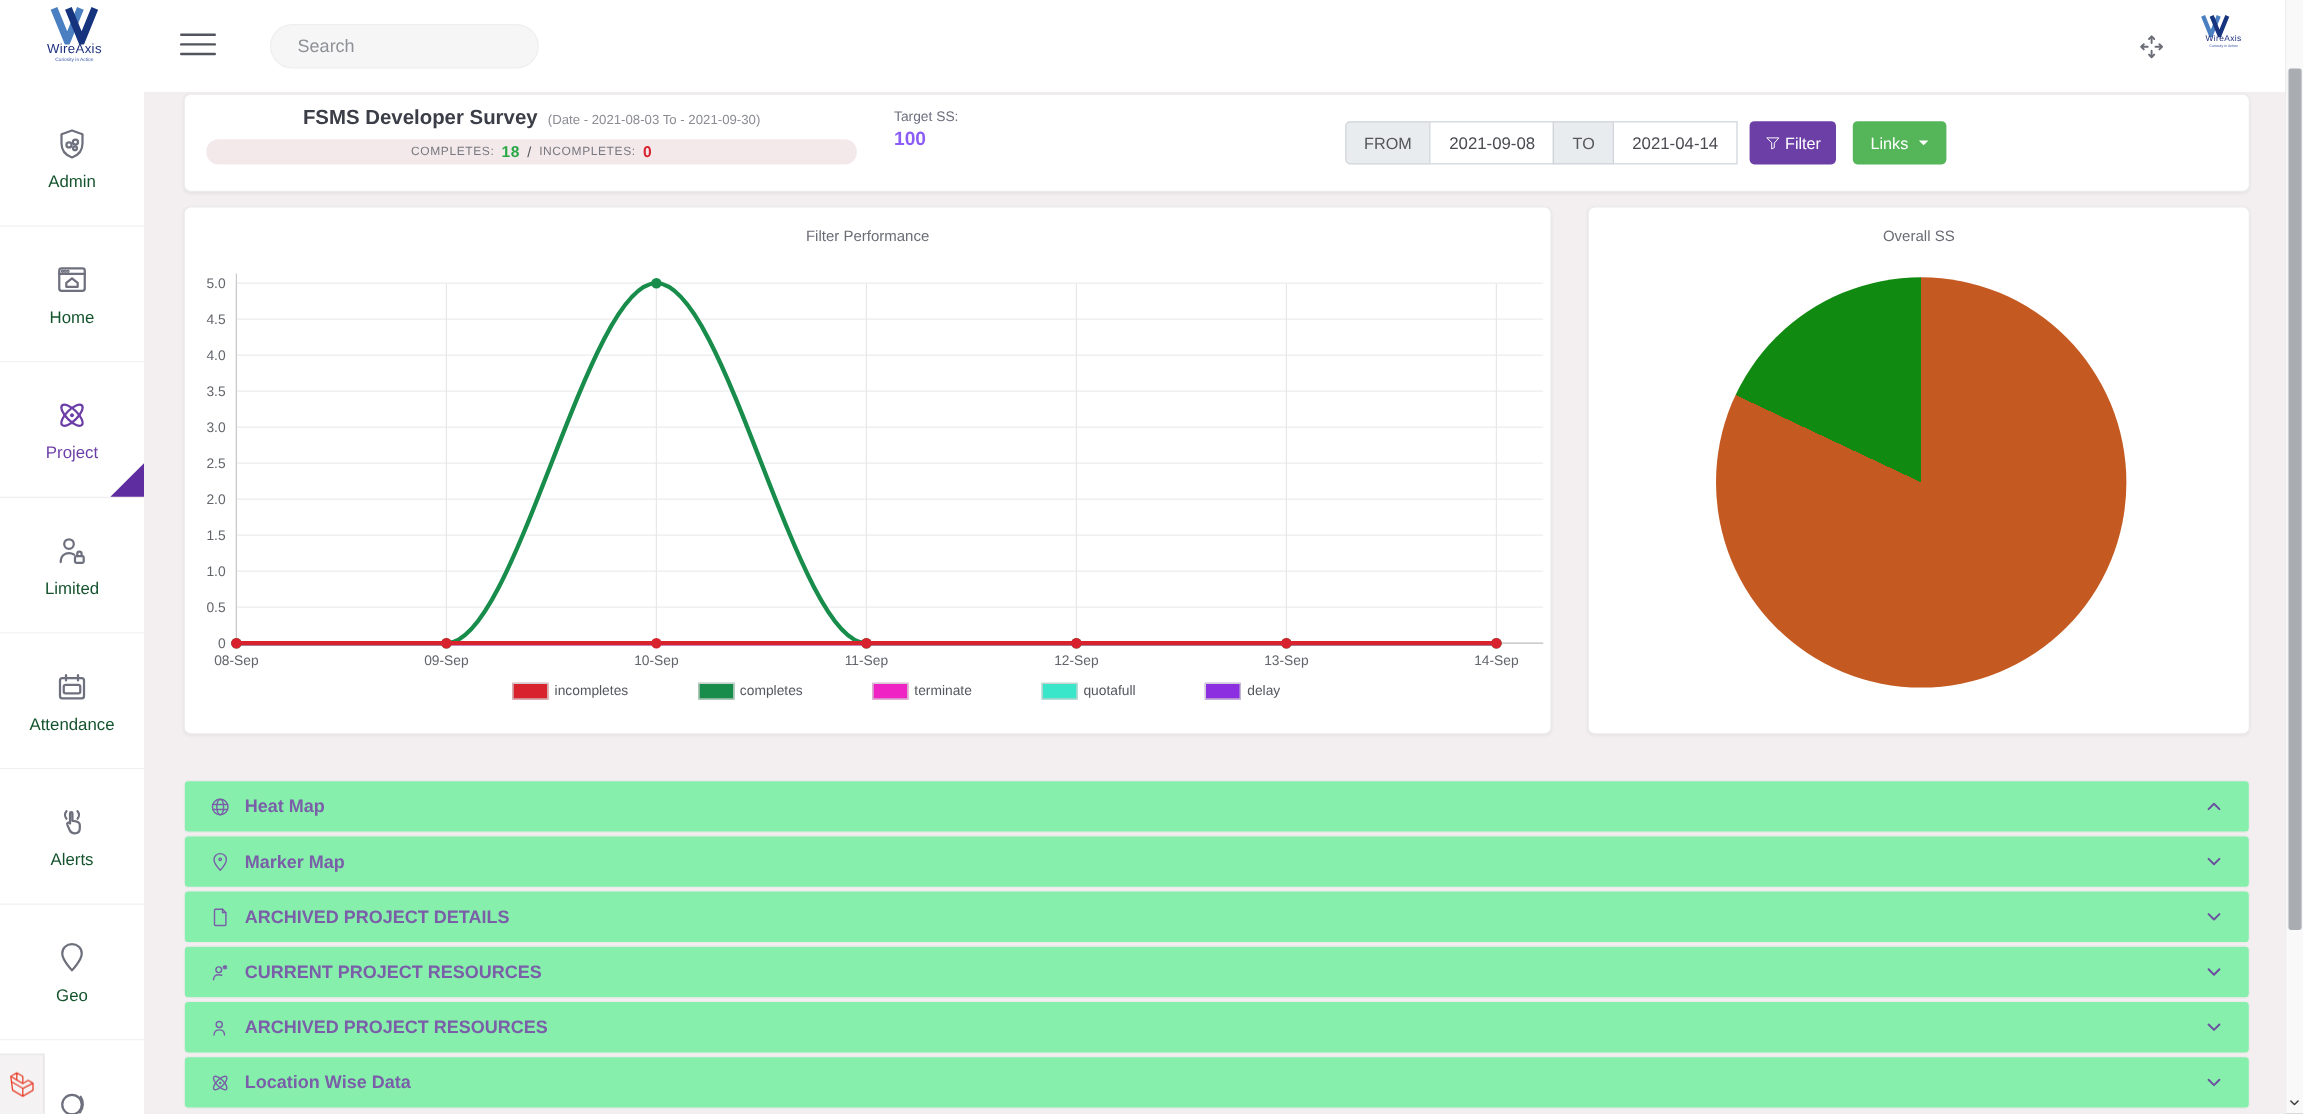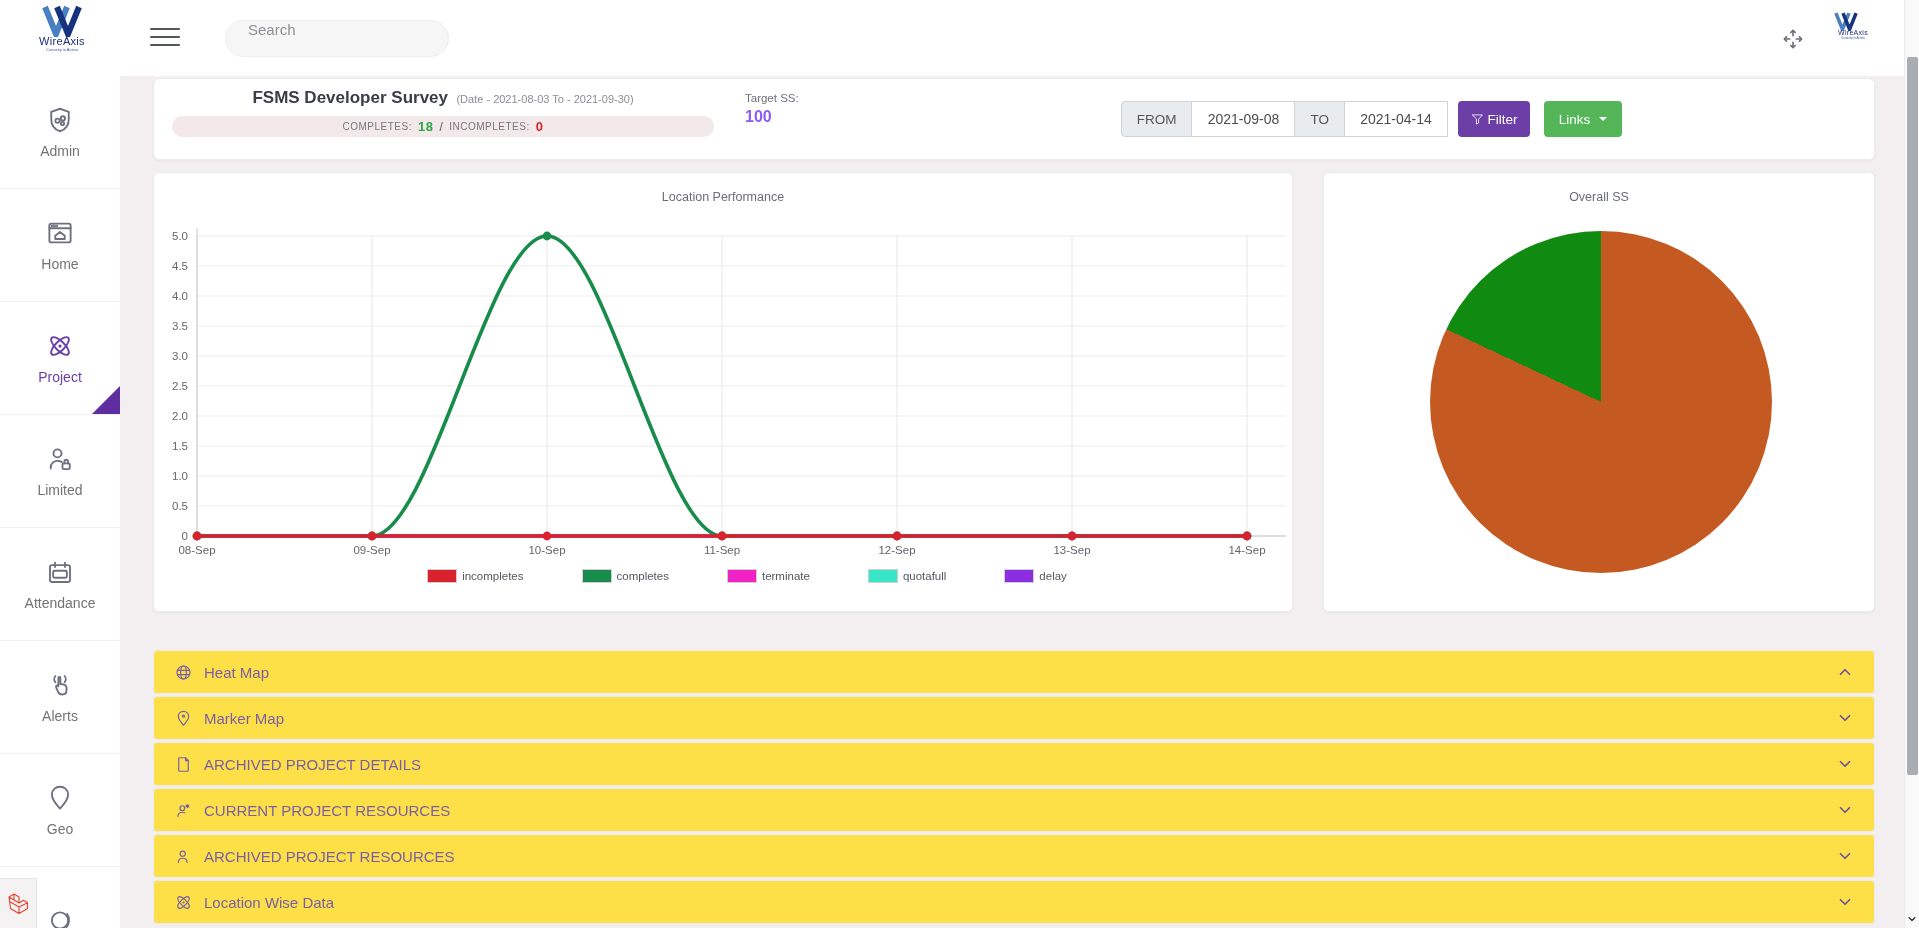--- a/index.html
+++ b/index.html
@@ -8,36 +8,36 @@
 
   
   .header { position:fixed; left:0; top:0; width:1919px; height:76px; background:#fff; z-index:20; }
   .brand { position:absolute; left:24px; top:5px; width:76px; text-align:center; cursor:pointer; }
   .brand .w-logo { display:block; margin:0 auto; }
   .brand-title { display:block; font-size:11px; font-weight:normal; color:#1d2f7c; letter-spacing:.3px; margin-top:-2px; }
   .brand-tag { display:block; font-size:4px; color:#3a57a8; }
   .hamburger { position:absolute; left:150px; top:28px; width:30px; height:20px; cursor:pointer; }
   .hamburger span { display:block; height:2px; background:#53555c; margin-bottom:6px; border-radius:1px; }
   .search-pill { position:absolute; left:225px; top:20px; width:224px; height:37px; background:#f7f6f6;
-    border:1px solid #efeeee; border-radius:19px; display:flex; align-items:flex-start; padding:0 14px 0 22px; }
+    border:1px solid #efeeee; border-radius:19px; display:flex; align-items:center; padding:0 14px 0 22px; }
   .search-pill input { flex:1; border:none; outline:none; background:transparent; font-size:15px; color:#4a4c52;
     font-family:"Liberation Sans", sans-serif; }
   .search-pill input::placeholder { color:#8e9197; }
   .hdr-expand { position:absolute; left:1780px; top:26px; width:26px; height:26px; color:#6b6d76; cursor:pointer; }
   .mini-brand { position:absolute; left:1832px; top:12px; width:42px; text-align:center; cursor:pointer; }
   .mini-brand .brand-title { font-size:7px; }
   .mini-brand .brand-tag { font-size:3px; }
 
   
   .sidebar { position:fixed; left:0; top:76px; width:120px; bottom:0; background:#fff; z-index:10; }
   .side-item { position:relative; height:113px; border-bottom:1px solid #f0eef0; display:flex; flex-direction:column;
     align-items:center; justify-content:center; gap:8px; color:#6e707e; cursor:pointer; background:#fff; }
   .side-item .side-icon { width:30px; height:30px; }
   .side-item .side-icon svg { width:30px; height:30px; }
-  .side-label { font-size:14px; color:#737373; }
+  .side-label { font-size:14px; color:#14532d; }
   .side-item.active { color:#6c3fa7; }
   .side-item.active .side-label { color:#6c3fa7; }
   .tri-corner { position:absolute; right:0; bottom:0; width:0; height:0;
     border-left:28px solid transparent; border-bottom:28px solid #5e2da0; }
 
   
   .content { position:absolute; left:120px; top:76px; right:0; bottom:0; background:#f3eff1; }
   .card { position:absolute; background:#fff; border:1px solid #ecebeb; border-radius:6px;
     box-shadow:0 1px 3px rgba(0,0,0,.05); }
 
@@ -80,22 +80,22 @@
   .leg-item { display:flex; align-items:center; gap:5px; cursor:pointer;padding-left:48px; }
   .leg-swatch { width:30px; height:14px; border:1px solid #cfcfcf; }
   .leg-label { font-size:11.5px; color:#55575e; }
   #pie-circle { position:absolute; left:106px; top:58px; width:342px; height:342px; border-radius:50%; }
   #pie-legend { top:410px; gap:16px; }
   #pie-legend .leg-swatch { width:33px; }
   #pie-legend .leg-label { font-size:12.5px; }
 
   
   .accordion { position:absolute; left:33px; top:574px; width:1722px; }
-  .acc-row { height:44px; background:#fde047; border:1px solid #eceaec; border-radius:4px; margin-bottom:2px;
-    display:flex; align-items:center; padding:0 20px; cursor:pointer; }
+  .acc-row { height:44px; background:#86efac; border:1px solid #eceaec; border-radius:4px; margin-bottom:2px;
+    display:flex; align-items:center; padding:0 20px; cursor:pointer;font-weight:bold; }
   .acc-icon { width:19px; height:19px; color:#7a5fa8; margin-right:11px; flex:none; }
   .acc-icon svg { width:19px; height:19px; }
   .acc-label { font-size:15px; color:#7a5fa8; }
   .acc-chevron { margin-left:auto; width:18px; height:18px; color:#6c4fa0; }
   .acc-chevron svg { width:18px; height:18px; }
 
   
   .scrollbar { position:fixed; right:0; top:0; width:15px; height:928px; background:#f9f9f9;
     border-left:1px solid #ebebeb; z-index:30; }
   .scroll-thumb { position:absolute; left:2px; width:11px; top:57px; height:718px; background:#a9acb0; border-radius:2px; }
@@ -274,21 +274,21 @@
         <span>Filter</span>
       </button>
       <button class="btn btn-links">
         <span>Links</span>
         <span class="caret"></span>
       </button>
     </div>
   </div>
 
   <div class="card line-card">
-    <div class="chart-title">Location Performance</div>
+    <div class="chart-title">Filter Performance</div>
     <svg id="line-plot" width="1140" height="365" viewBox="0 0 1140 365">
         <line x1="43" y1="303" x2="1132" y2="303" stroke="#ececec" stroke-width="1"></line>
         <line x1="43" y1="273" x2="1132" y2="273" stroke="#ececec" stroke-width="1"></line>
         <line x1="43" y1="243" x2="1132" y2="243" stroke="#ececec" stroke-width="1"></line>
         <line x1="43" y1="213" x2="1132" y2="213" stroke="#ececec" stroke-width="1"></line>
         <line x1="43" y1="183" x2="1132" y2="183" stroke="#ececec" stroke-width="1"></line>
         <line x1="43" y1="153" x2="1132" y2="153" stroke="#ececec" stroke-width="1"></line>
         <line x1="43" y1="123" x2="1132" y2="123" stroke="#ececec" stroke-width="1"></line>
         <line x1="43" y1="93" x2="1132" y2="93" stroke="#ececec" stroke-width="1"></line>
         <line x1="43" y1="63" x2="1132" y2="63" stroke="#ececec" stroke-width="1"></line>

